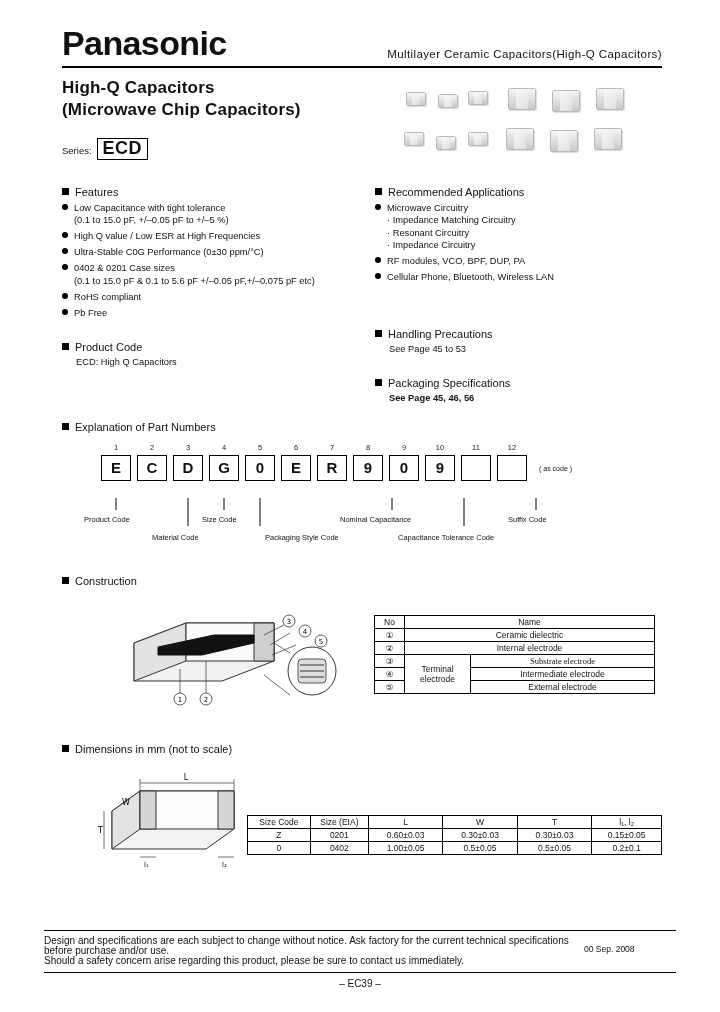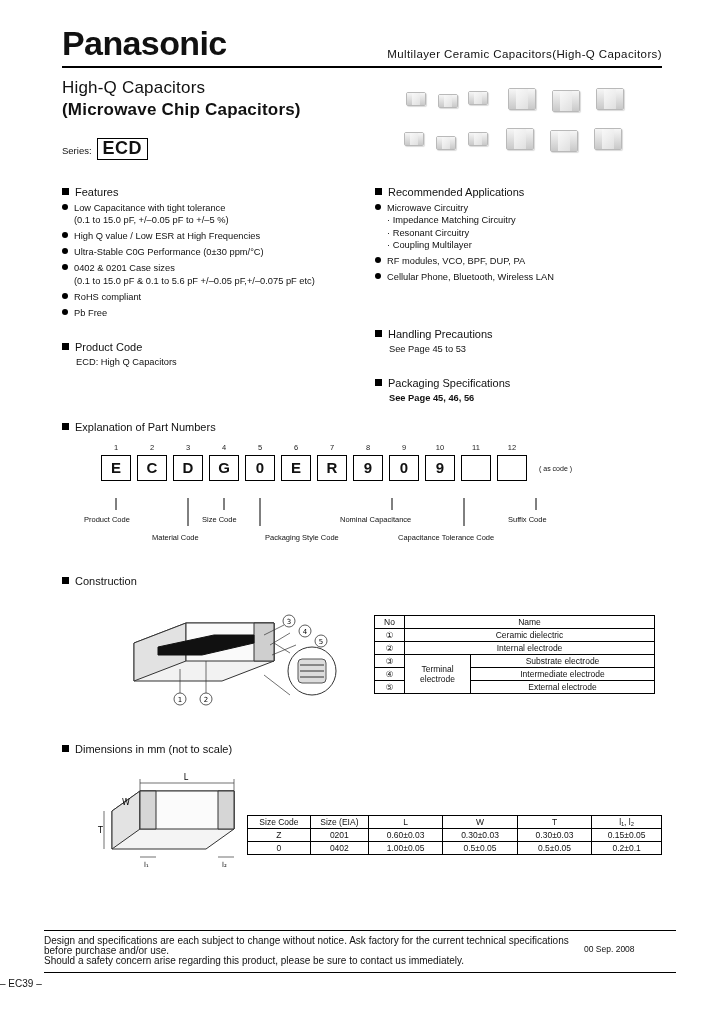--- a/index.html
+++ b/index.html
@@ -21,21 +21,21 @@
     border-bottom: 2px solid #000; padding-bottom: 3px;
   }
   .brand {
     font-family: "Liberation Sans", sans-serif;
     font-weight: bold; font-size: 34px; letter-spacing: -0.6px;
   }
   .header-right { font-size: 11.5px; letter-spacing: 0.4px; padding-bottom: 3px; }
 
   
   .title-block { position: absolute; left: 62px; top: 78px; }
-  .title-1 { font-size: 17px; font-weight: normal; letter-spacing: 0.2px; }
+  .title-1 { font-size: 17px; font-weight: bold; letter-spacing: 0.2px; }
   .title-2 { font-size: 17px; font-weight: bold; letter-spacing: 0.2px; margin-top: 2px; }
   .series-row { position: absolute; left: 62px; top: 138px; display: flex; align-items: baseline; }
   .series-label { font-size: 9.5px; margin-right: 5px; }
   .series-value {
     font-size: 18px; font-weight: bold; letter-spacing: 0.5px;
     border: 1.2px solid #000; padding: 0 5px 1px 5px; line-height: 19px;
   }
 
   
   .chips { position: absolute; left: 396px; top: 88px; width: 240px; height: 78px; }
@@ -101,21 +101,21 @@
   .dim-sec { position: absolute; left: 62px; top: 743px; width: 600px; }
   .dim-head { font-size: 11px; }
   .dim-body { position: relative; margin-top: 14px; height: 100px; }
   .dim-table { position: absolute; left: 185px; top: 46px; }
   .dim-table td, .dim-table th { padding: 2px 6px; font-size: 8.5px; }
 
   
   .footer-rule { position: absolute; left: 44px; top: 930px; width: 632px; border-top: 1px solid #000; }
   .footer-text { position: absolute; left: 44px; top: 936px; width: 540px; font-size: 10px; line-height: 10px; }
   .footer-date { position: absolute; left: 584px; top: 944px; font-size: 8.5px; }
-  .footer-page { position: absolute; left: 0; top: 978px; width: 720px; text-align: left; font-size: 10px; }
+  .footer-page { position: absolute; left: 0; top: 978px; width: 720px; text-align: center; font-size: 10px; }
   .footer-line2 { position: absolute; left: 44px; top: 972px; width: 632px; border-top: 1px solid #000; }
 
   
   svg { display: block; }
 </style>
 </head>
 <body>
 
 <div class="page">
 
@@ -214,21 +214,21 @@
     </div>
   </div>
 
   <div class="col-right">
     <div class="sec-head"><span class="sqbullet"></span><span>Recommended Applications</span></div>
 
     <div class="li">
       <span class="dot"></span><span>Microwave Circuitry</span>
       <span class="sub">· Impedance Matching Circuitry</span>
       <span class="sub">· Resonant Circuitry</span>
-      <span class="sub">· Coupling Multilayer</span>
+      <span class="sub">· Impedance Circuitry</span>
     </div>
     <div class="li">
       <span class="dot"></span><span>RF modules, VCO, BPF, DUP, PA</span>
     </div>
     <div class="li">
       <span class="dot"></span><span>Cellular Phone, Bluetooth, Wireless LAN</span>
     </div>
 
     <div style="margin-top:44px;">
       <div class="sec-head"><span class="sqbullet"></span><span>Handling Precautions</span></div>
@@ -349,21 +349,21 @@
           <td>①</td>
           <td class="name" colspan="2">Ceramic dielectric</td>
         </tr>
         <tr>
           <td>②</td>
           <td class="name" colspan="2">Internal electrode</td>
         </tr>
         <tr>
           <td>③</td>
           <td rowspan="3" style="width:66px;">Terminal electrode</td>
-          <td style="width:184px;">Substrate electrode</td>
+          <td style="width:184px;font-family:Liberation Serif, serif;">Substrate electrode</td>
         </tr>
         <tr>
           <td>④</td>
           <td>Intermediate electrode</td>
         </tr>
         <tr>
           <td>⑤</td>
           <td>External electrode</td>
         </tr>
       </tbody>

